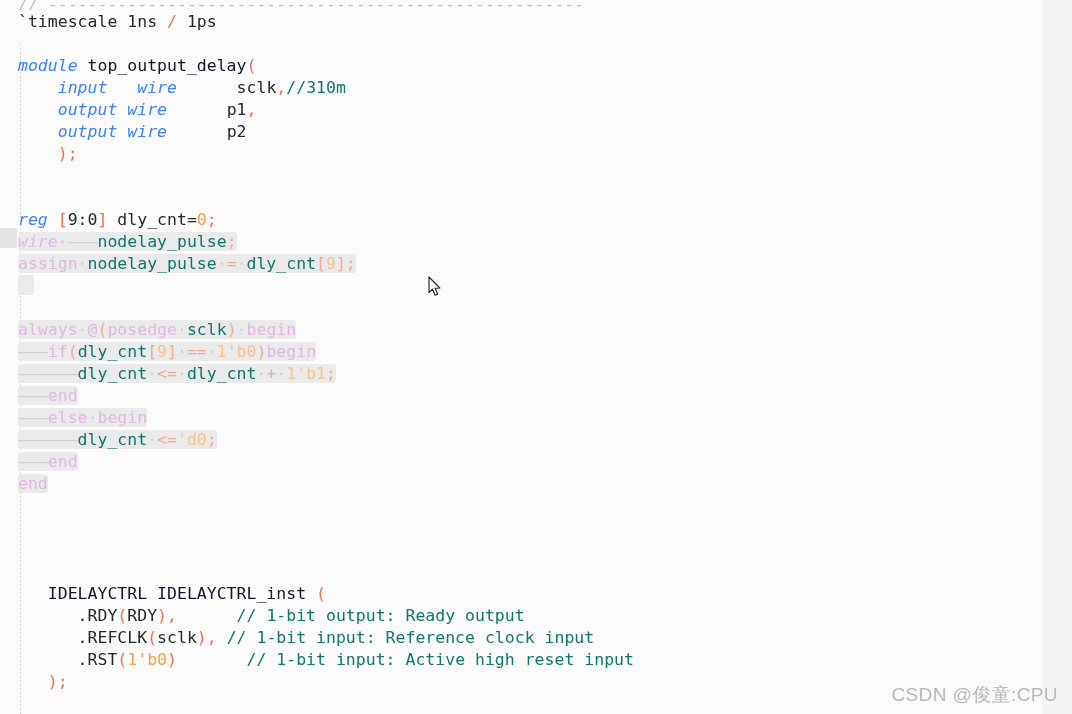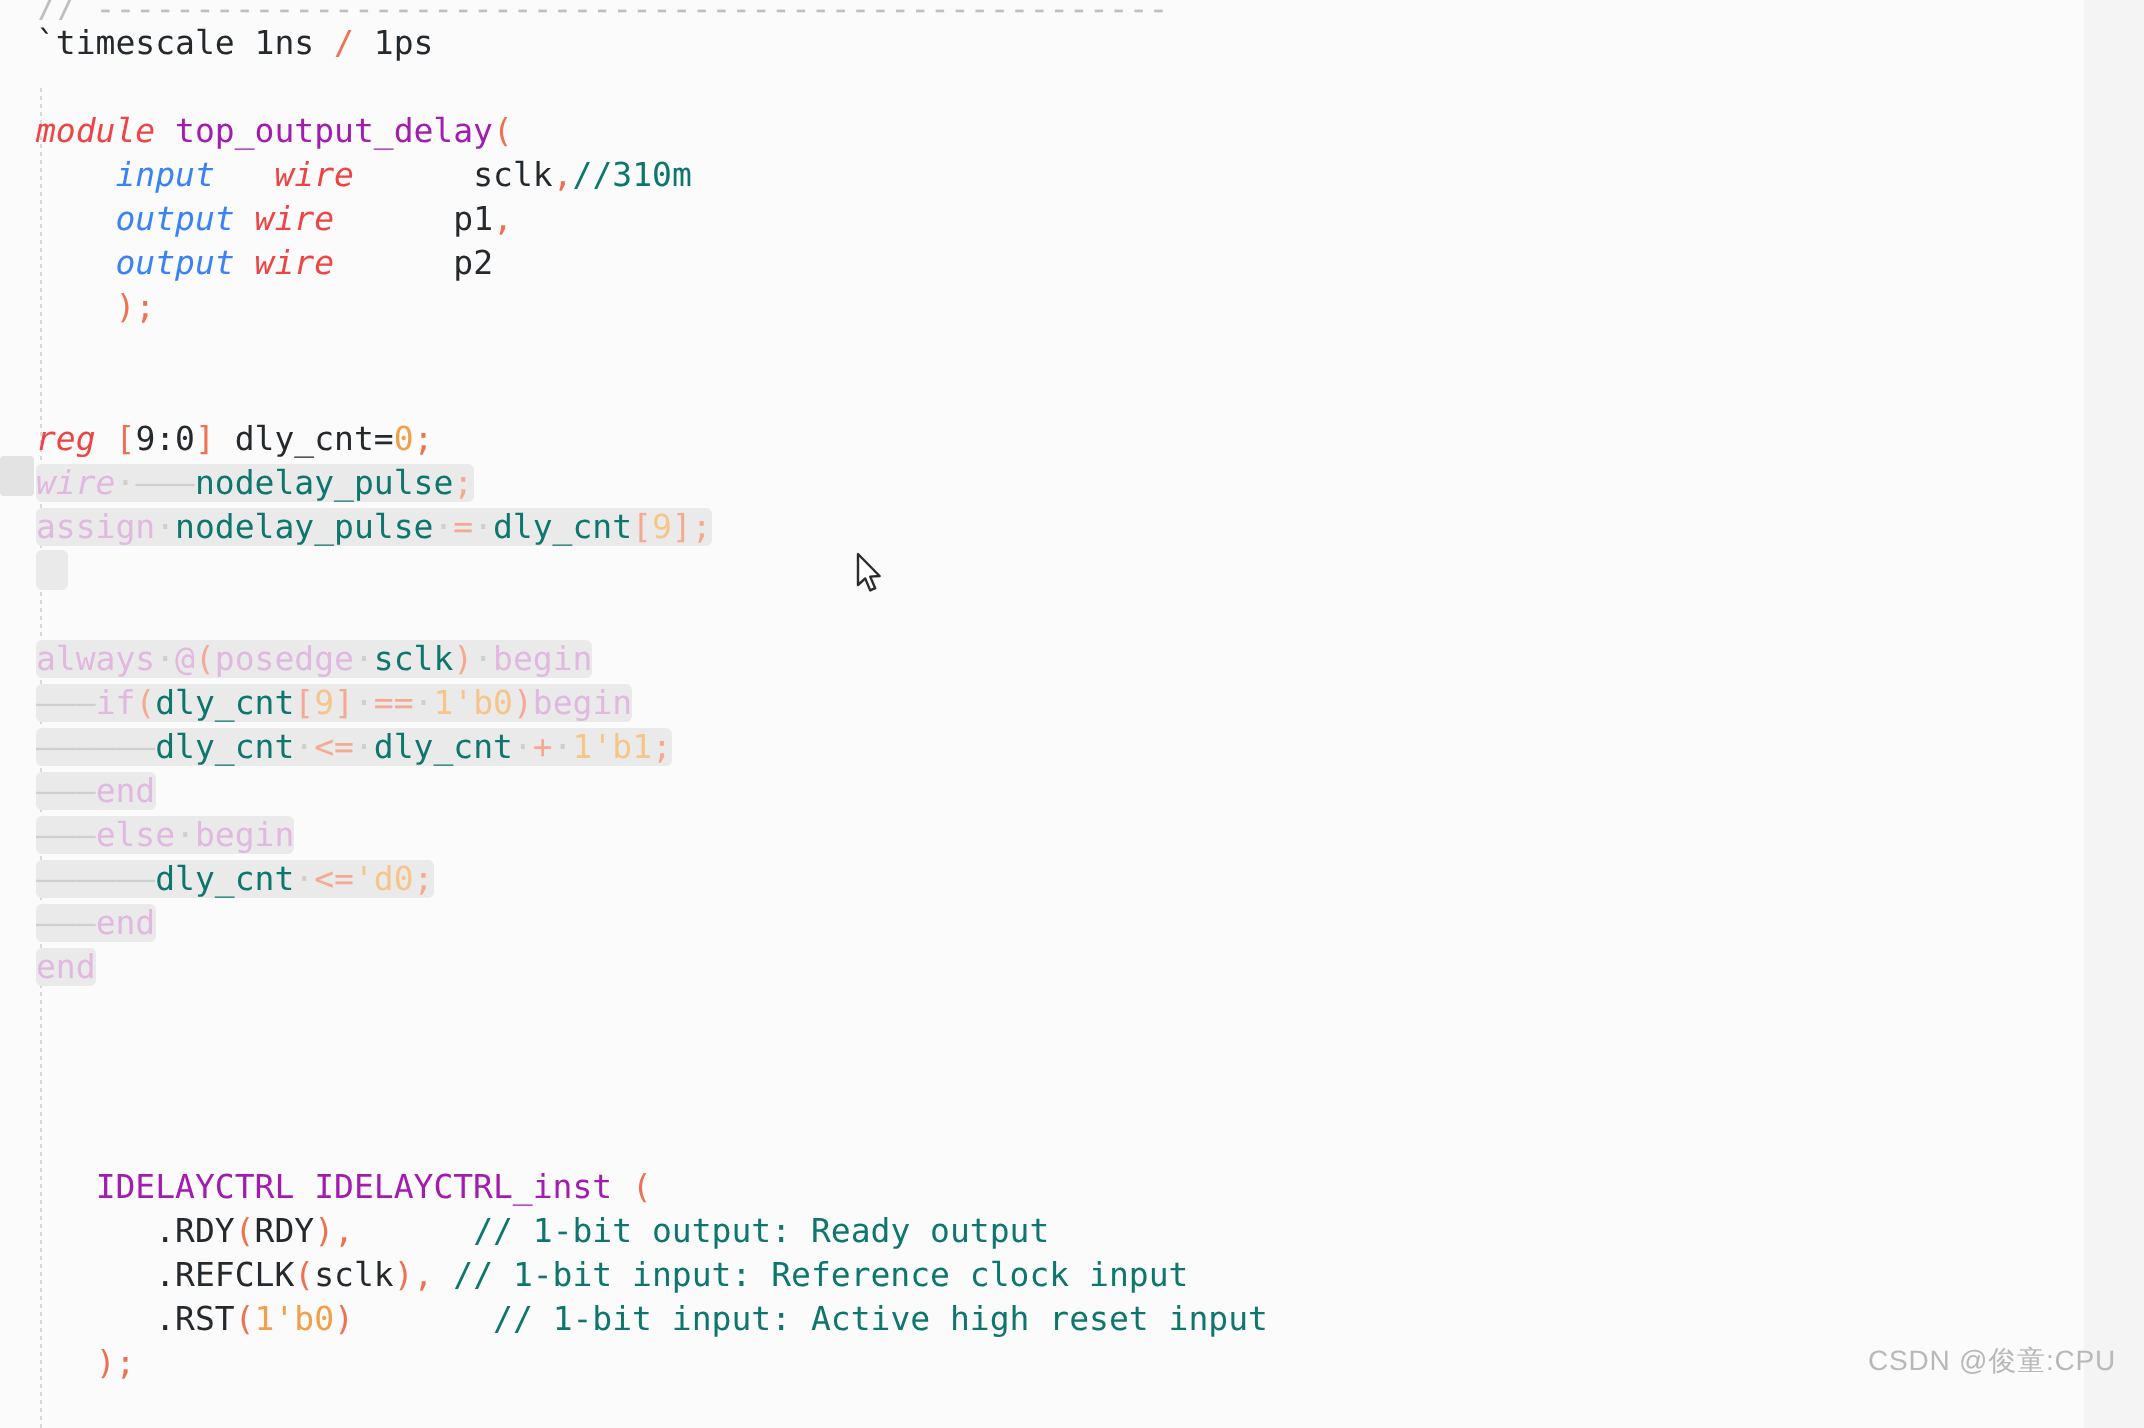--- a/index.html
+++ b/index.html
@@ -41,24 +41,24 @@
     padding: 0;
     white-space: pre;
   }
   .line {
     position: relative;
     height: 22px;
     padding-left: 18px;
     white-space: pre;
   }
   
-  .kw      { color: #ef4444; font-style: italic; }   
+  .kw      { color: #3b82f6; font-style: italic; }   
   .kw2     { color: #d7a0d7; text-align: center; }                        
   .type    { color: #3b82f6; font-style: italic; }
-  .fn      { color: #a21caf; }                        
+  .fn      { color: #0f172a; }                        
   .num     { color: #f0a04b; }
   .punct   { color: #f07050; }
   .op      { color: #f07050; }
   .cmt     { color: #0f766e; }
   .dot     { color: #cfcfcf; }                        
   .dash    { color: #cfcfcf; }                        
   .plain   { color: #24292e; }
 
   
   .sel {
@@ -92,24 +92,24 @@
     height: 16px;
     color: #bfbfbf;
     white-space: pre;
     overflow: hidden;
   }
 
   
   #watermark {
     position: absolute;
     right: 14px;
-    bottom: 23px;
+    bottom: 8px;
     color: #b8b8b8;
     font-family: "Liberation Sans", sans-serif;
-    font-size: 14px;
+    font-size: 19px;
     letter-spacing: 0.4px;
     user-select: none;
   }
 
   
   #mouse-cursor {
     position: absolute;
     left: 428px;
     top: 276px;
     width: 14px;

